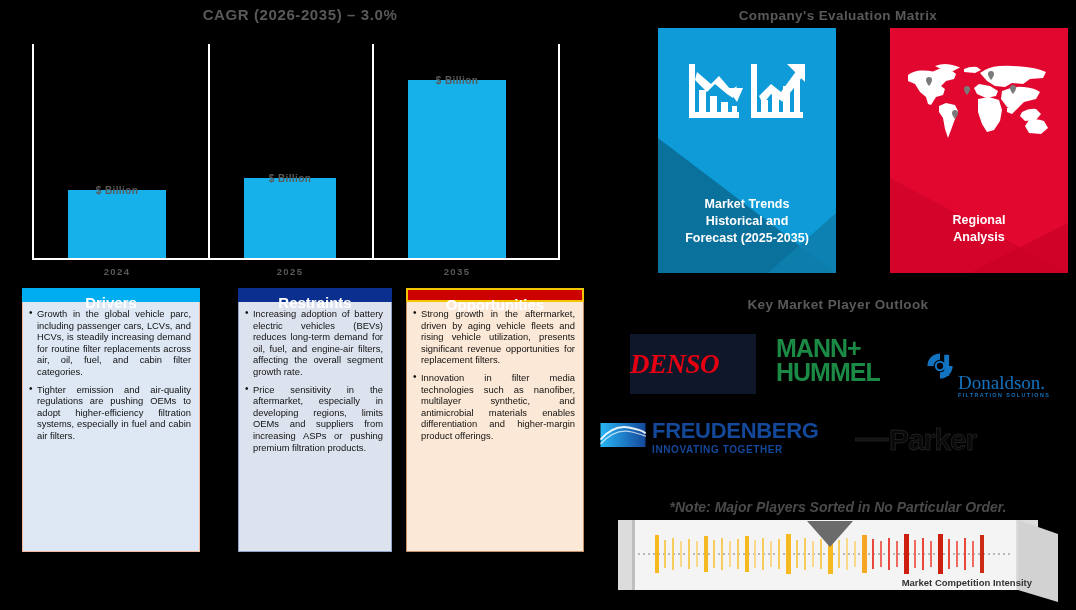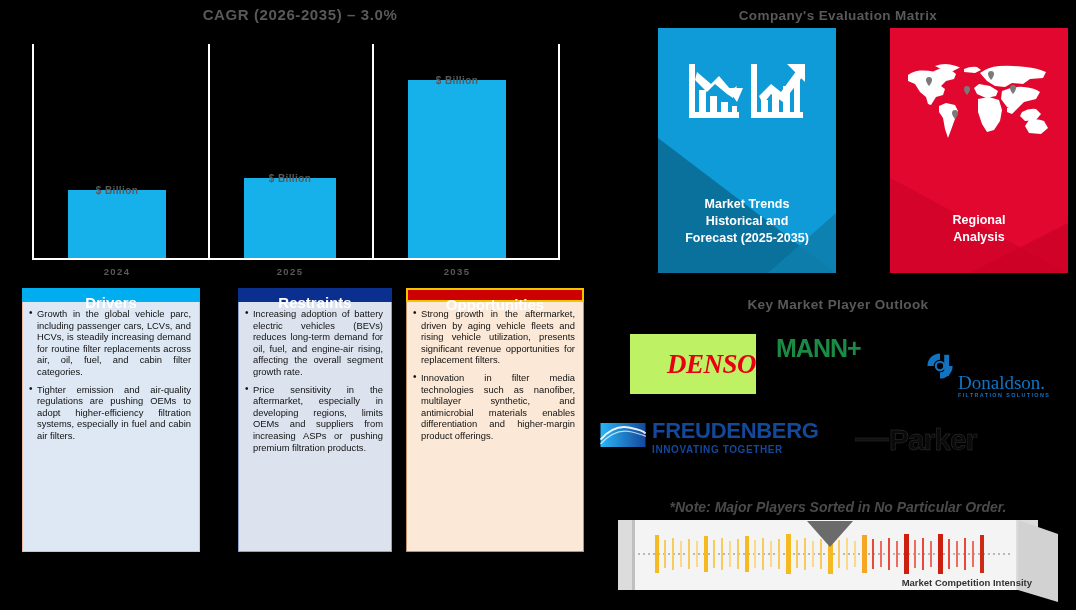--- a/index.html
+++ b/index.html
@@ -71,21 +71,21 @@
     pointer-events:none;
   }
   .mc-label {
     position:absolute; left:0; width:100%; text-align:center;
     color:#fff; font-size:12.5px; font-weight:bold; line-height:17px;
   }
   .mc-icon { position:absolute; left:0; width:100%; text-align:center; }
 
   
   .logo { position:absolute; }
-  .denso-box { background:#bef264; display:flex; align-items:center; justify-content:flex-end; }
+  .denso-box { background:#0f172a; display:flex; align-items:center; justify-content:flex-start; }
   .denso-txt {
     color:#e60012; font-weight:bold; font-style:italic;
     font-size:27px; letter-spacing:-0.5px; font-family:"Liberation Serif", serif;
   }
   .mann-txt {
     color:#1a8a45; font-weight:bold; font-size:25px; line-height:24px;
     letter-spacing:-1px; text-align:left;
   }
   .donald-txt {
     color:#1273c0; font-family:"Liberation Serif", serif;
@@ -156,21 +156,21 @@
           <li>Growth in the global vehicle parc, including passenger cars, LCVs, and HCVs, is steadily increasing demand for routine filter replacements across air, oil, fuel, and cabin filter categories.</li>
           <li>Tighter emission and air-quality regulations are pushing OEMs to adopt higher-efficiency filtration systems, especially in fuel and cabin air filters.</li>
         </ul>
       </div>
     </div>
 
     <div class="drc restraints" style="left:214px;width:178px;padding-left:24px;">
       <div class="drc-head">Restraints</div>
       <div class="drc-body">
         <ul>
-          <li>Increasing adoption of battery electric vehicles (BEVs) reduces long-term demand for oil, fuel, and engine-air rising, affecting the overall segment growth rate.</li>
+          <li>Increasing adoption of battery electric vehicles (BEVs) reduces long-term demand for oil, fuel, and engine-air filters, affecting the overall segment growth rate.</li>
           <li>Price sensitivity in the aftermarket, especially in developing regions, limits OEMs and suppliers from increasing ASPs or pushing premium filtration products.</li>
         </ul>
       </div>
     </div>
 
     <div class="drc opportunities" style="left:406px;width:178px;">
       <div class="drc-head">Opportunities</div>
       <div class="drc-body">
         <ul>
           <li>Strong growth in the aftermarket, driven by aging vehicle fleets and rising vehicle utilization, presents significant revenue opportunities for replacement filters.</li>
@@ -256,20 +256,21 @@
     </div>
 
     <div class="sec-title" style="top:297px;">Key Market Player Outlook</div>
 
     <div class="logo denso-box" style="left:30px;top:334px;width:126px;height:60px;">
       <span class="denso-txt">DENSO</span>
     </div>
 
     <div class="logo" style="left:176px;top:336px;width:140px;height:56px;">
       <div class="mann-txt">MANN+</div>
+      <div class="mann-txt">HUMMEL</div>
     </div>
 
     <div class="logo" style="left:326px;top:348px;width:148px;height:36px;display:flex;align-items:center;">
       <svg width="28" height="28" viewBox="0 0 40 40" style="flex:0 0 28px;">
         <path d="M20 2 a18 18 0 0 0 -18 18 h9 a9 9 0 0 1 9-9z" fill="#1273c0"></path>
         <path d="M20 38 a18 18 0 0 0 18-18 h-9 a9 9 0 0 1 -9 9z" fill="#1273c0"></path>
         <circle cx="20" cy="20" r="6" fill="none" stroke="#1273c0" stroke-width="3"></circle>
         <rect x="26" y="4" width="7" height="30" fill="#1273c0"></rect>
       </svg>
       <div style="margin-left:4px;">

